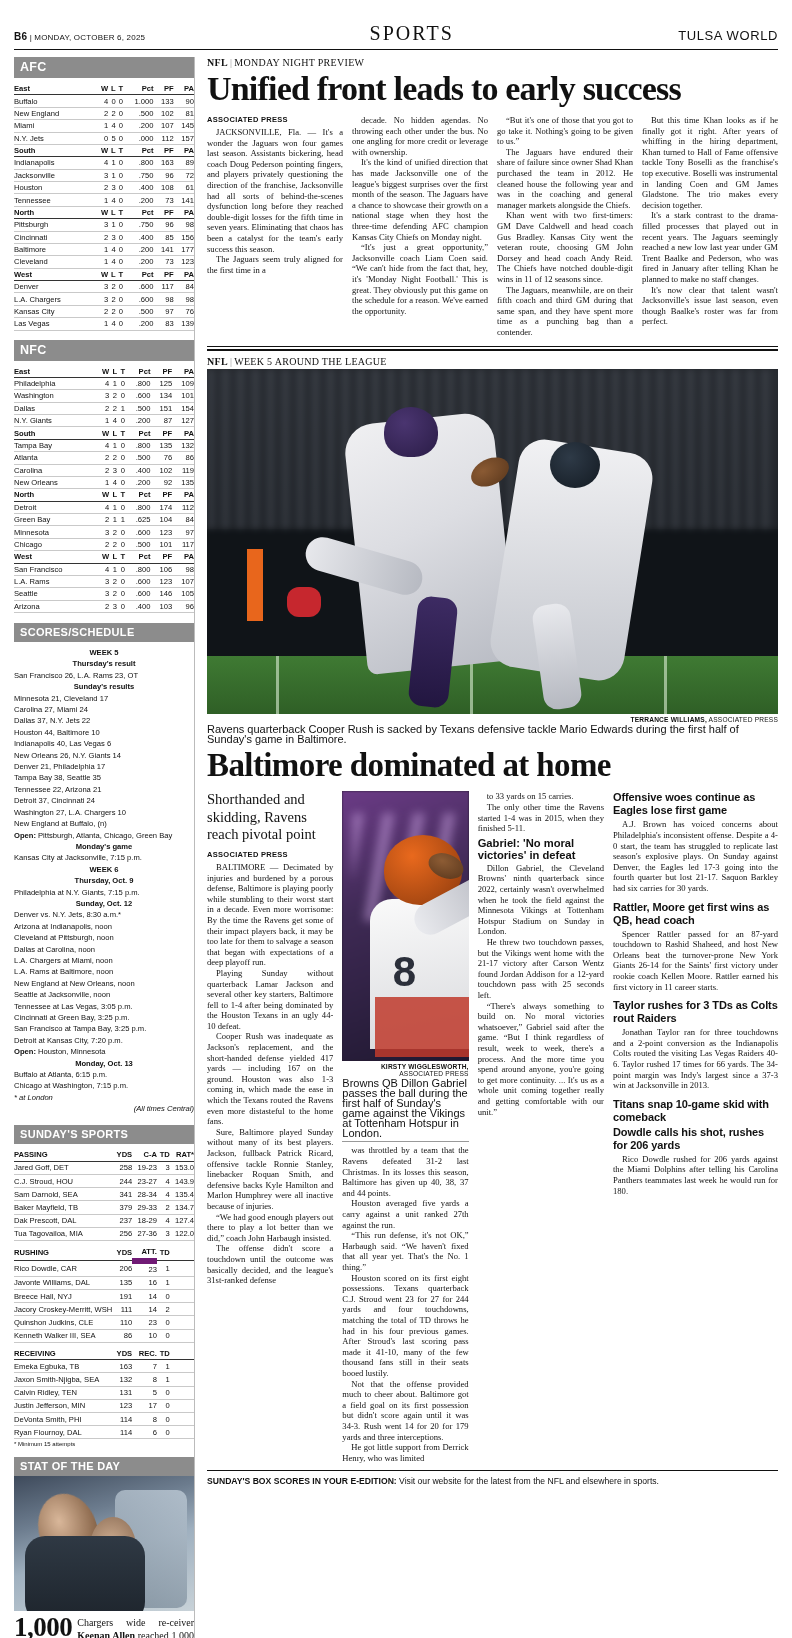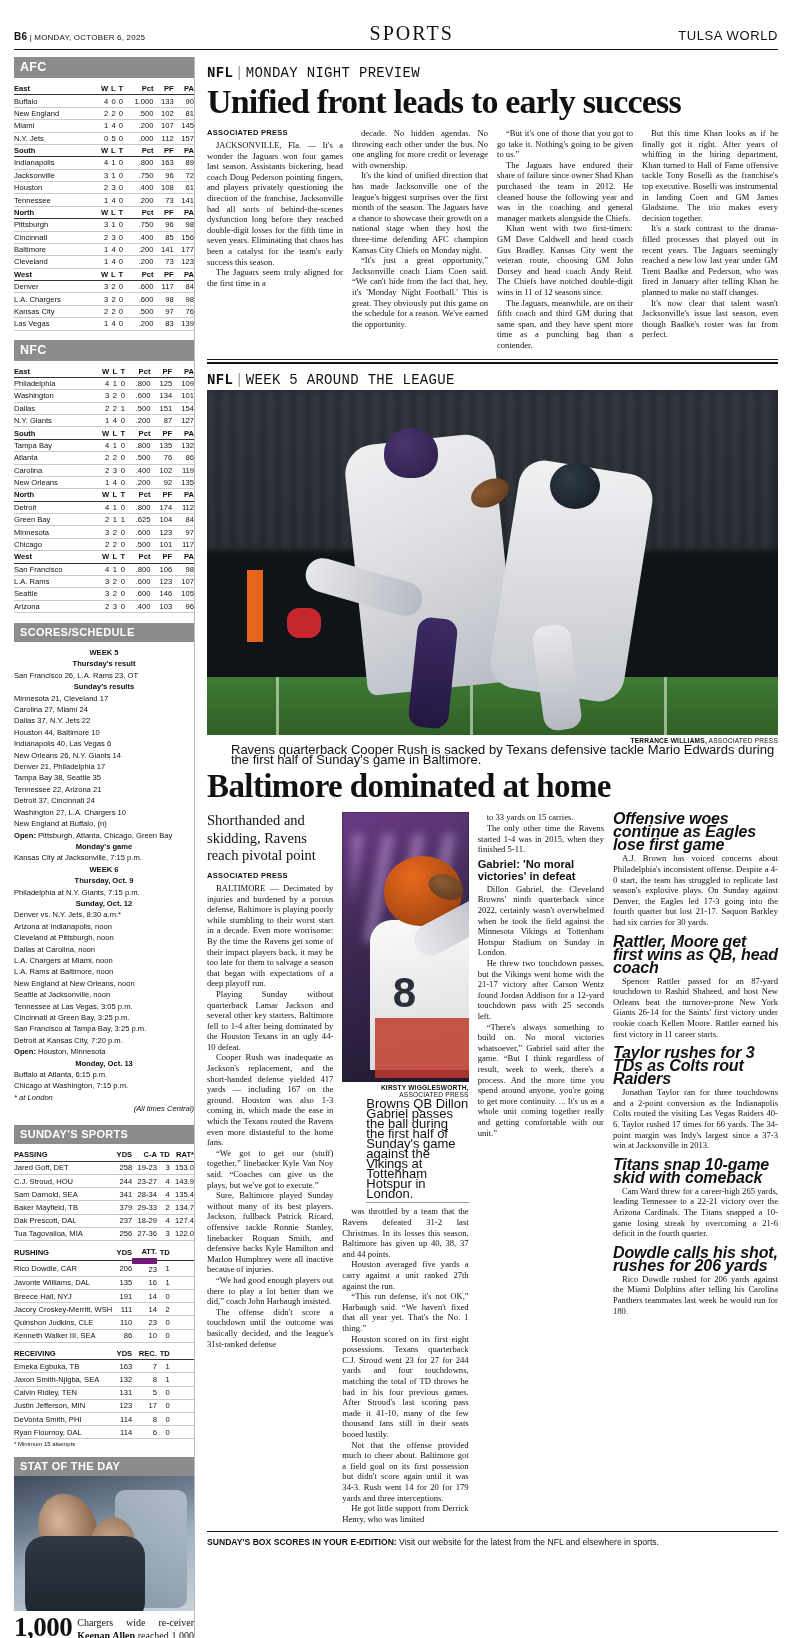--- a/index.html
+++ b/index.html
@@ -57,21 +57,21 @@
      background:linear-gradient(180deg,#2f3944,#1d242c);}
   .sotd-photo .blur3{position:absolute;right:4%;top:10%;width:72px;height:118px;border-radius:10px;
      background:linear-gradient(200deg,#b9c6d2,#7e8e9c);opacity:.85;}
   .sotd-photo .blur4{position:absolute;left:42%;top:30%;width:46px;height:60px;border-radius:50%;
      background:radial-gradient(circle at 45% 40%,#caa98d,#7a5c45);}
   .sotd-txt{font-family:"Liberation Serif",serif;font-size:10px;line-height:12.4px;text-align:justify;margin-top:6px;}
   .bignum{font-size:27px;font-weight:bold;letter-spacing:-.5px;float:left;line-height:20px;padding-right:5px;}
   .sotd-txt .nm{font-weight:bold;}
 
   
-  .kicker{font-family:Liberation Mono, monospace;font-size:14px;letter-spacing:.3px;padding-bottom:2px;margin-top:8px;}
+  .kicker{font-family:Liberation Serif, serif;font-size:10px;letter-spacing:.3px;padding-bottom:2px;}
   .kicker b{font-weight:bold;}
   .kicker .sep{color:#999;padding:0 2px;}
   .hl1{font-family:"Liberation Serif",serif;font-weight:bold;font-size:34px;line-height:36px;
        letter-spacing:-.8px;margin:1px 0 8px 0;}
   .hl2{font-family:"Liberation Serif",serif;font-weight:bold;font-size:33px;line-height:35px;
        letter-spacing:-.6px;margin:4px 0 8px 0;}
   .deck{font-family:"Liberation Serif",serif;font-size:14.5px;line-height:17.5px;margin-bottom:6px;}
   .byline{font-family:"Liberation Sans",sans-serif;font-weight:bold;font-size:7.5px;letter-spacing:.3px;margin-bottom:3px;}
   .body{font-family:"Liberation Serif",serif;font-size:8.6px;line-height:10.6px;text-align:justify;
         -webkit-hyphens:auto;hyphens:auto;}
@@ -120,26 +120,26 @@
   .photoB .num{position:absolute;left:40%;top:58%;font-family:"Liberation Sans",sans-serif;font-size:42px;
       font-weight:bold;color:#2b2f3a;}
   .photoB .armr{position:absolute;left:54%;top:36%;width:90px;height:32px;border-radius:16px;
       background:linear-gradient(90deg,#e9eaee,#b8bac2);transform:rotate(-28deg);}
   .photoB .ballb{position:absolute;left:68%;top:23%;width:36px;height:24px;border-radius:50%;
       background:radial-gradient(ellipse at 35% 35%,#8d5c34,#57351b);transform:rotate(20deg);}
   .photoB .red{position:absolute;left:26%;top:76%;width:120px;height:60px;background:#c0392b;opacity:.85;}
 
   .credit-line{font-family:"Liberation Sans",sans-serif;font-size:6.6px;text-align:right;padding:2px 0 0 0;letter-spacing:.2px;}
   .credit-line b{font-weight:bold;}
-  .cap{font-family:"Liberation Sans",sans-serif;font-size:13px;line-height:10px;padding-top:1px;margin-left:24px;}
+  .cap{font-family:"Liberation Sans",sans-serif;font-size:11px;line-height:10px;padding-top:1px;}
 
   
   .briefs{width:165px;flex:0 0 165px;}
-  .briefs h3{font-family:"Liberation Sans",sans-serif;font-size:16px;line-height:13px;font-weight:bold;
-      margin:0 0 2px 0;letter-spacing:-.1px;font-style:italic;}
+  .briefs h3{font-family:"Liberation Sans",sans-serif;font-size:11px;line-height:13px;font-weight:bold;
+      margin:0 0 2px 0;letter-spacing:-.1px;}
   .briefs p{font-family:"Liberation Serif",serif;font-size:8.6px;line-height:10.6px;text-align:justify;
       margin:0 0 7px 0;text-indent:9px;-webkit-hyphens:auto;hyphens:auto;}
 
   .subhead{font-family:"Liberation Sans",sans-serif;font-size:11.2px;font-weight:bold;margin:3px 0 2px 0;}
 
   
   .promo{border-top:1.8px solid #111;margin-top:7px;padding-top:5px;font-family:"Liberation Sans",sans-serif;font-size:8.6px;}
   .promo b{font-weight:bold;}
   .promo .lead{color:#111;}
 </style>
@@ -817,21 +817,20 @@
       <div class="hl2">Baltimore dominated at home</div>
 
       <div style="display:flex;gap:9px">
         <div style="flex:1">
           <div class="deck">Shorthanded and skidding, Ravens reach pivotal point</div>
           <div class="byline">ASSOCIATED PRESS</div>
           <div class="body" id="a2c1">
               <p>BALTIMORE — Decimated by injuries and burdened by a porous defense, Baltimore is playing poorly while stumbling to their worst start in a decade. Even more worrisome: By the time the Ravens get some of their impact players back, it may be too late for them to salvage a season that began with expectations of a deep playoff run.</p>
               <p>Playing Sunday without quarterback Lamar Jackson and several other key starters, Baltimore fell to 1-4 after being dominated by the Houston Texans in an ugly 44-10 defeat.</p>
               <p>Cooper Rush was inadequate as Jackson's replacement, and the short-handed defense yielded 417 yards — including 167 on the ground. Houston was also 1-3 coming in, which made the ease in which the Texans routed the Ravens even more distasteful to the home fans.</p>
-              <p>“We got to get our (stuff) together,” linebacker Kyle Van Noy said. “Coaches can give us the plays, but we've got to execute.”</p>
               <p>Sure, Baltimore played Sunday without many of its best players. Jackson, fullback Patrick Ricard, offensive tackle Ronnie Stanley, linebacker Roquan Smith, and defensive backs Kyle Hamilton and Marlon Humphrey were all inactive because of injuries.</p>
               <p>“We had good enough players out there to play a lot better than we did,” coach John Harbaugh insisted.</p>
               <p>The offense didn't score a touchdown until the outcome was basically decided, and the league's 31st-ranked defense</p>
             </div>
         </div>
         <div style="flex:1">
           <div class="photoB">
             <div class="bg"></div>
             <div class="lights"></div>
             <div class="jersey"></div>
@@ -868,21 +867,20 @@
         </div>
         <div class="briefs">
           <div id="briefs-body">
               <h3>Offensive woes continue as Eagles lose first game</h3>
               <p>A.J. Brown has voiced concerns about Philadelphia's inconsistent offense. Despite a 4-0 start, the team has struggled to replicate last season's explosive plays. On Sunday against Denver, the Eagles led 17-3 going into the fourth quarter but lost 21-17. Saquon Barkley had six carries for 30 yards.</p>
               <h3>Rattler, Moore get first wins as QB, head coach</h3>
               <p>Spencer Rattler passed for an 87-yard touchdown to Rashid Shaheed, and host New Orleans beat the turnover-prone New York Giants 26-14 for the Saints' first victory under rookie coach Kellen Moore. Rattler earned his first victory in 11 career starts.</p>
               <h3>Taylor rushes for 3 TDs as Colts rout Raiders</h3>
               <p>Jonathan Taylor ran for three touchdowns and a 2-point conversion as the Indianapolis Colts routed the visiting Las Vegas Raiders 40-6. Taylor rushed 17 times for 66 yards. The 34-point margin was Indy's largest since a 37-3 win at Jacksonville in 2013.</p>
               <h3>Titans snap 10-game skid with comeback</h3>
-              <p>Cam Ward threw for a career-high 265 yards, leading Tennessee to a 22-21 victory over the Arizona Cardinals. The Titans snapped a 10-game losing streak by overcoming a 21-6 deficit in the fourth quarter.</p>
               <h3>Dowdle calls his shot, rushes for 206 yards</h3>
               <p>Rico Dowdle rushed for 206 yards against the Miami Dolphins after telling his Carolina Panthers teammates last week he would run for 180.</p>
             </div>
         </div>
       </div>
 
       <div class="promo">
         <b class="lead">SUNDAY'S BOX SCORES IN YOUR E-EDITION:</b><span> Visit our website for the latest from the NFL and elsewhere in sports.</span>
       </div>
 

